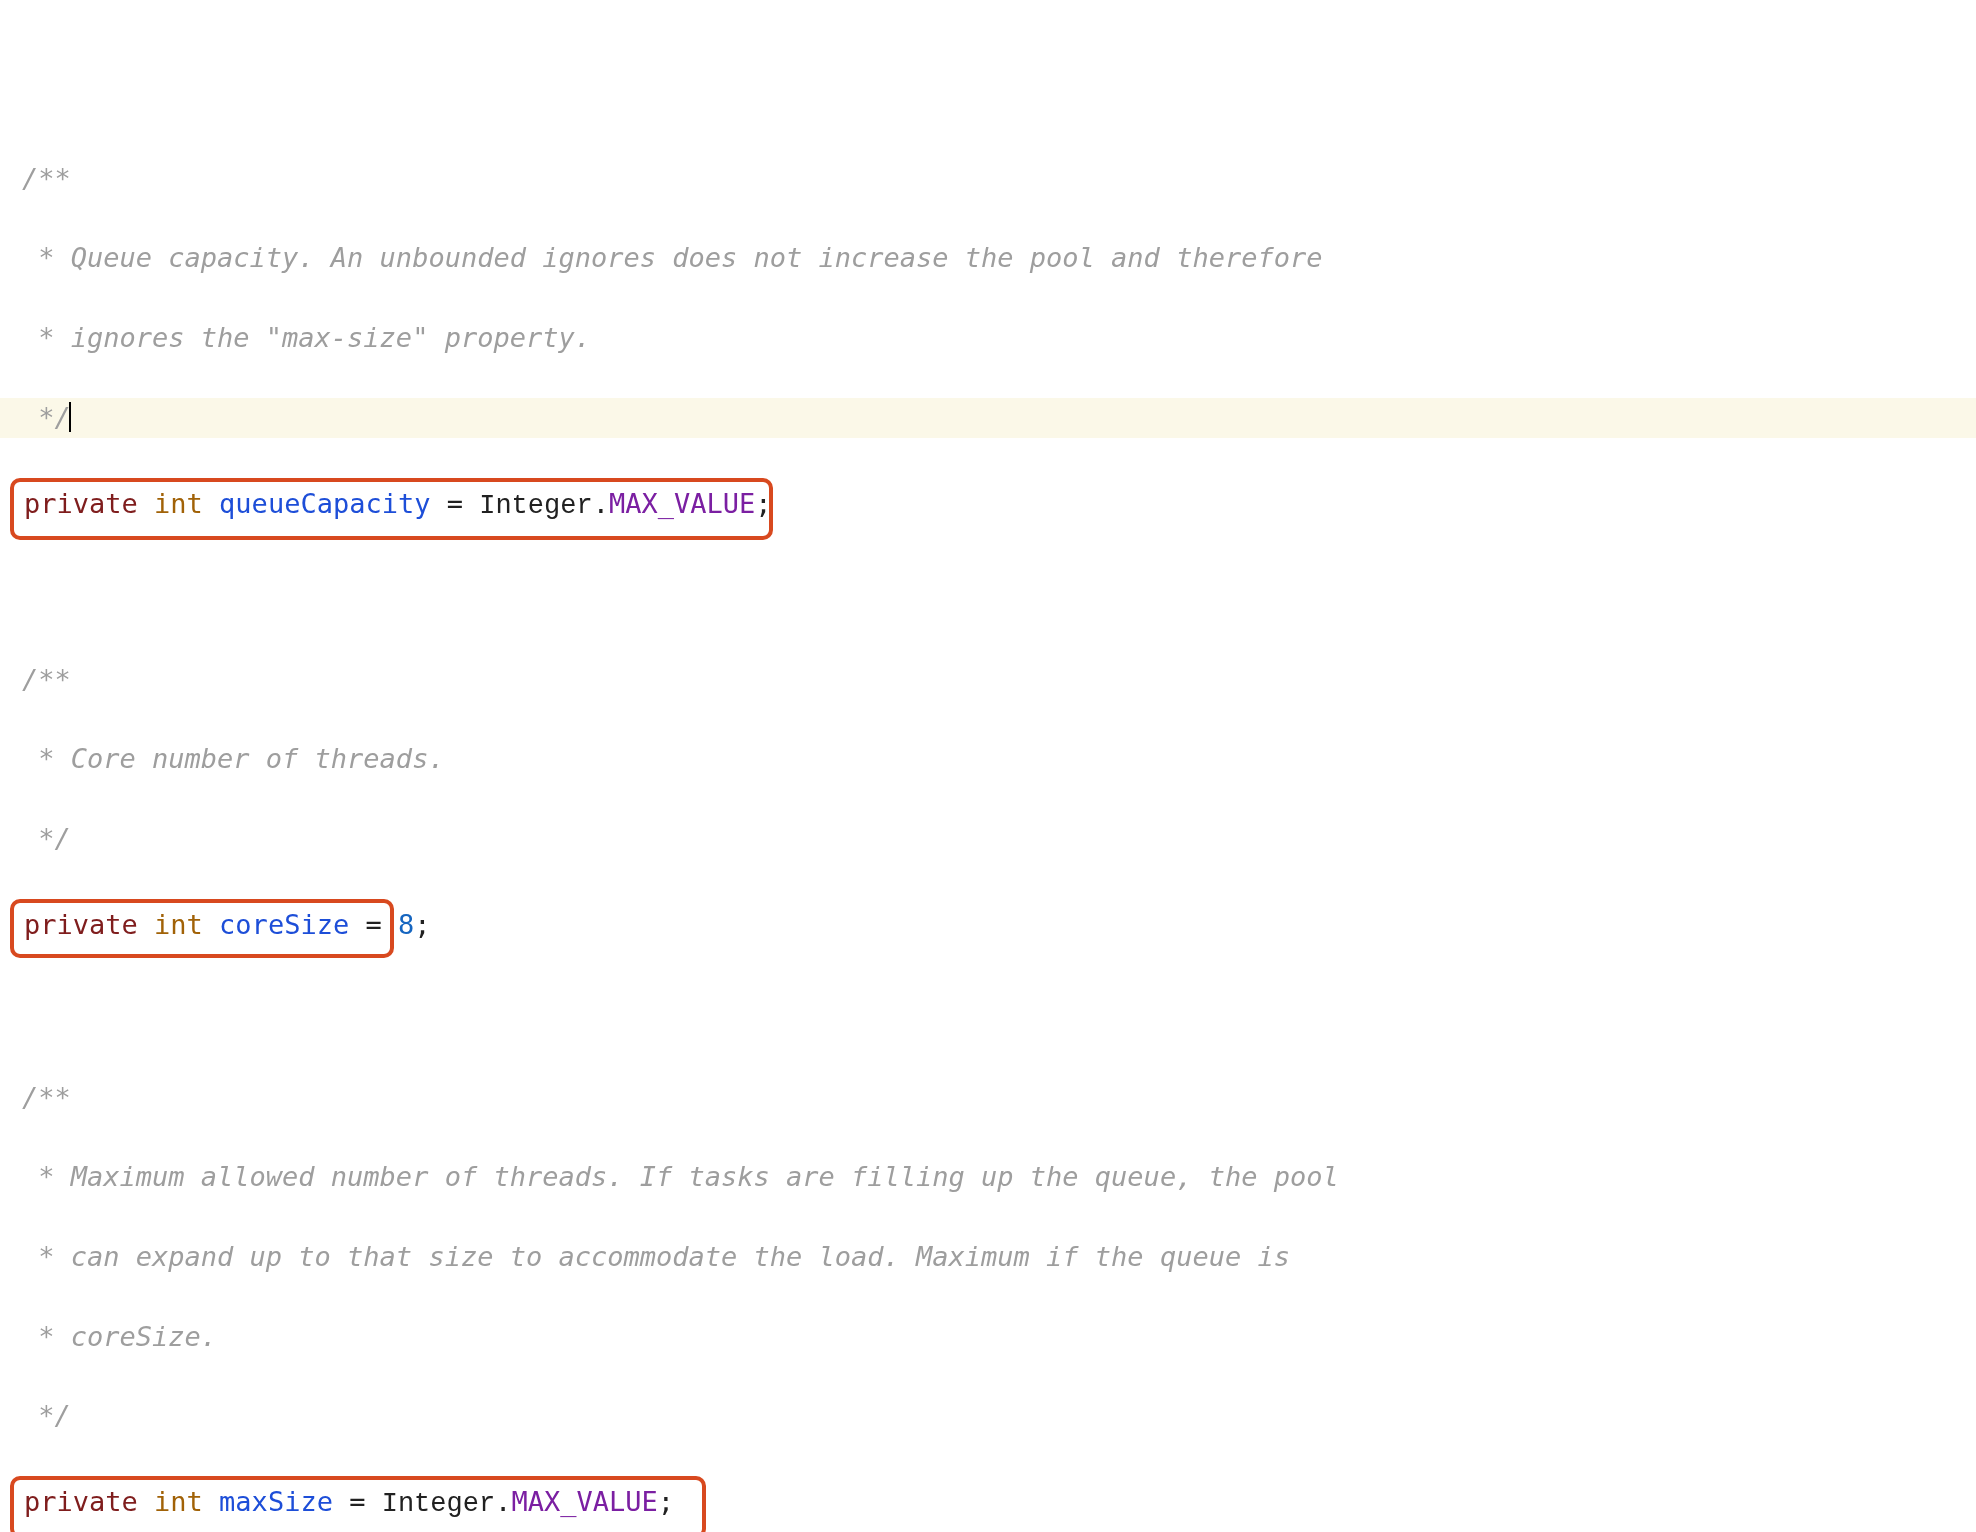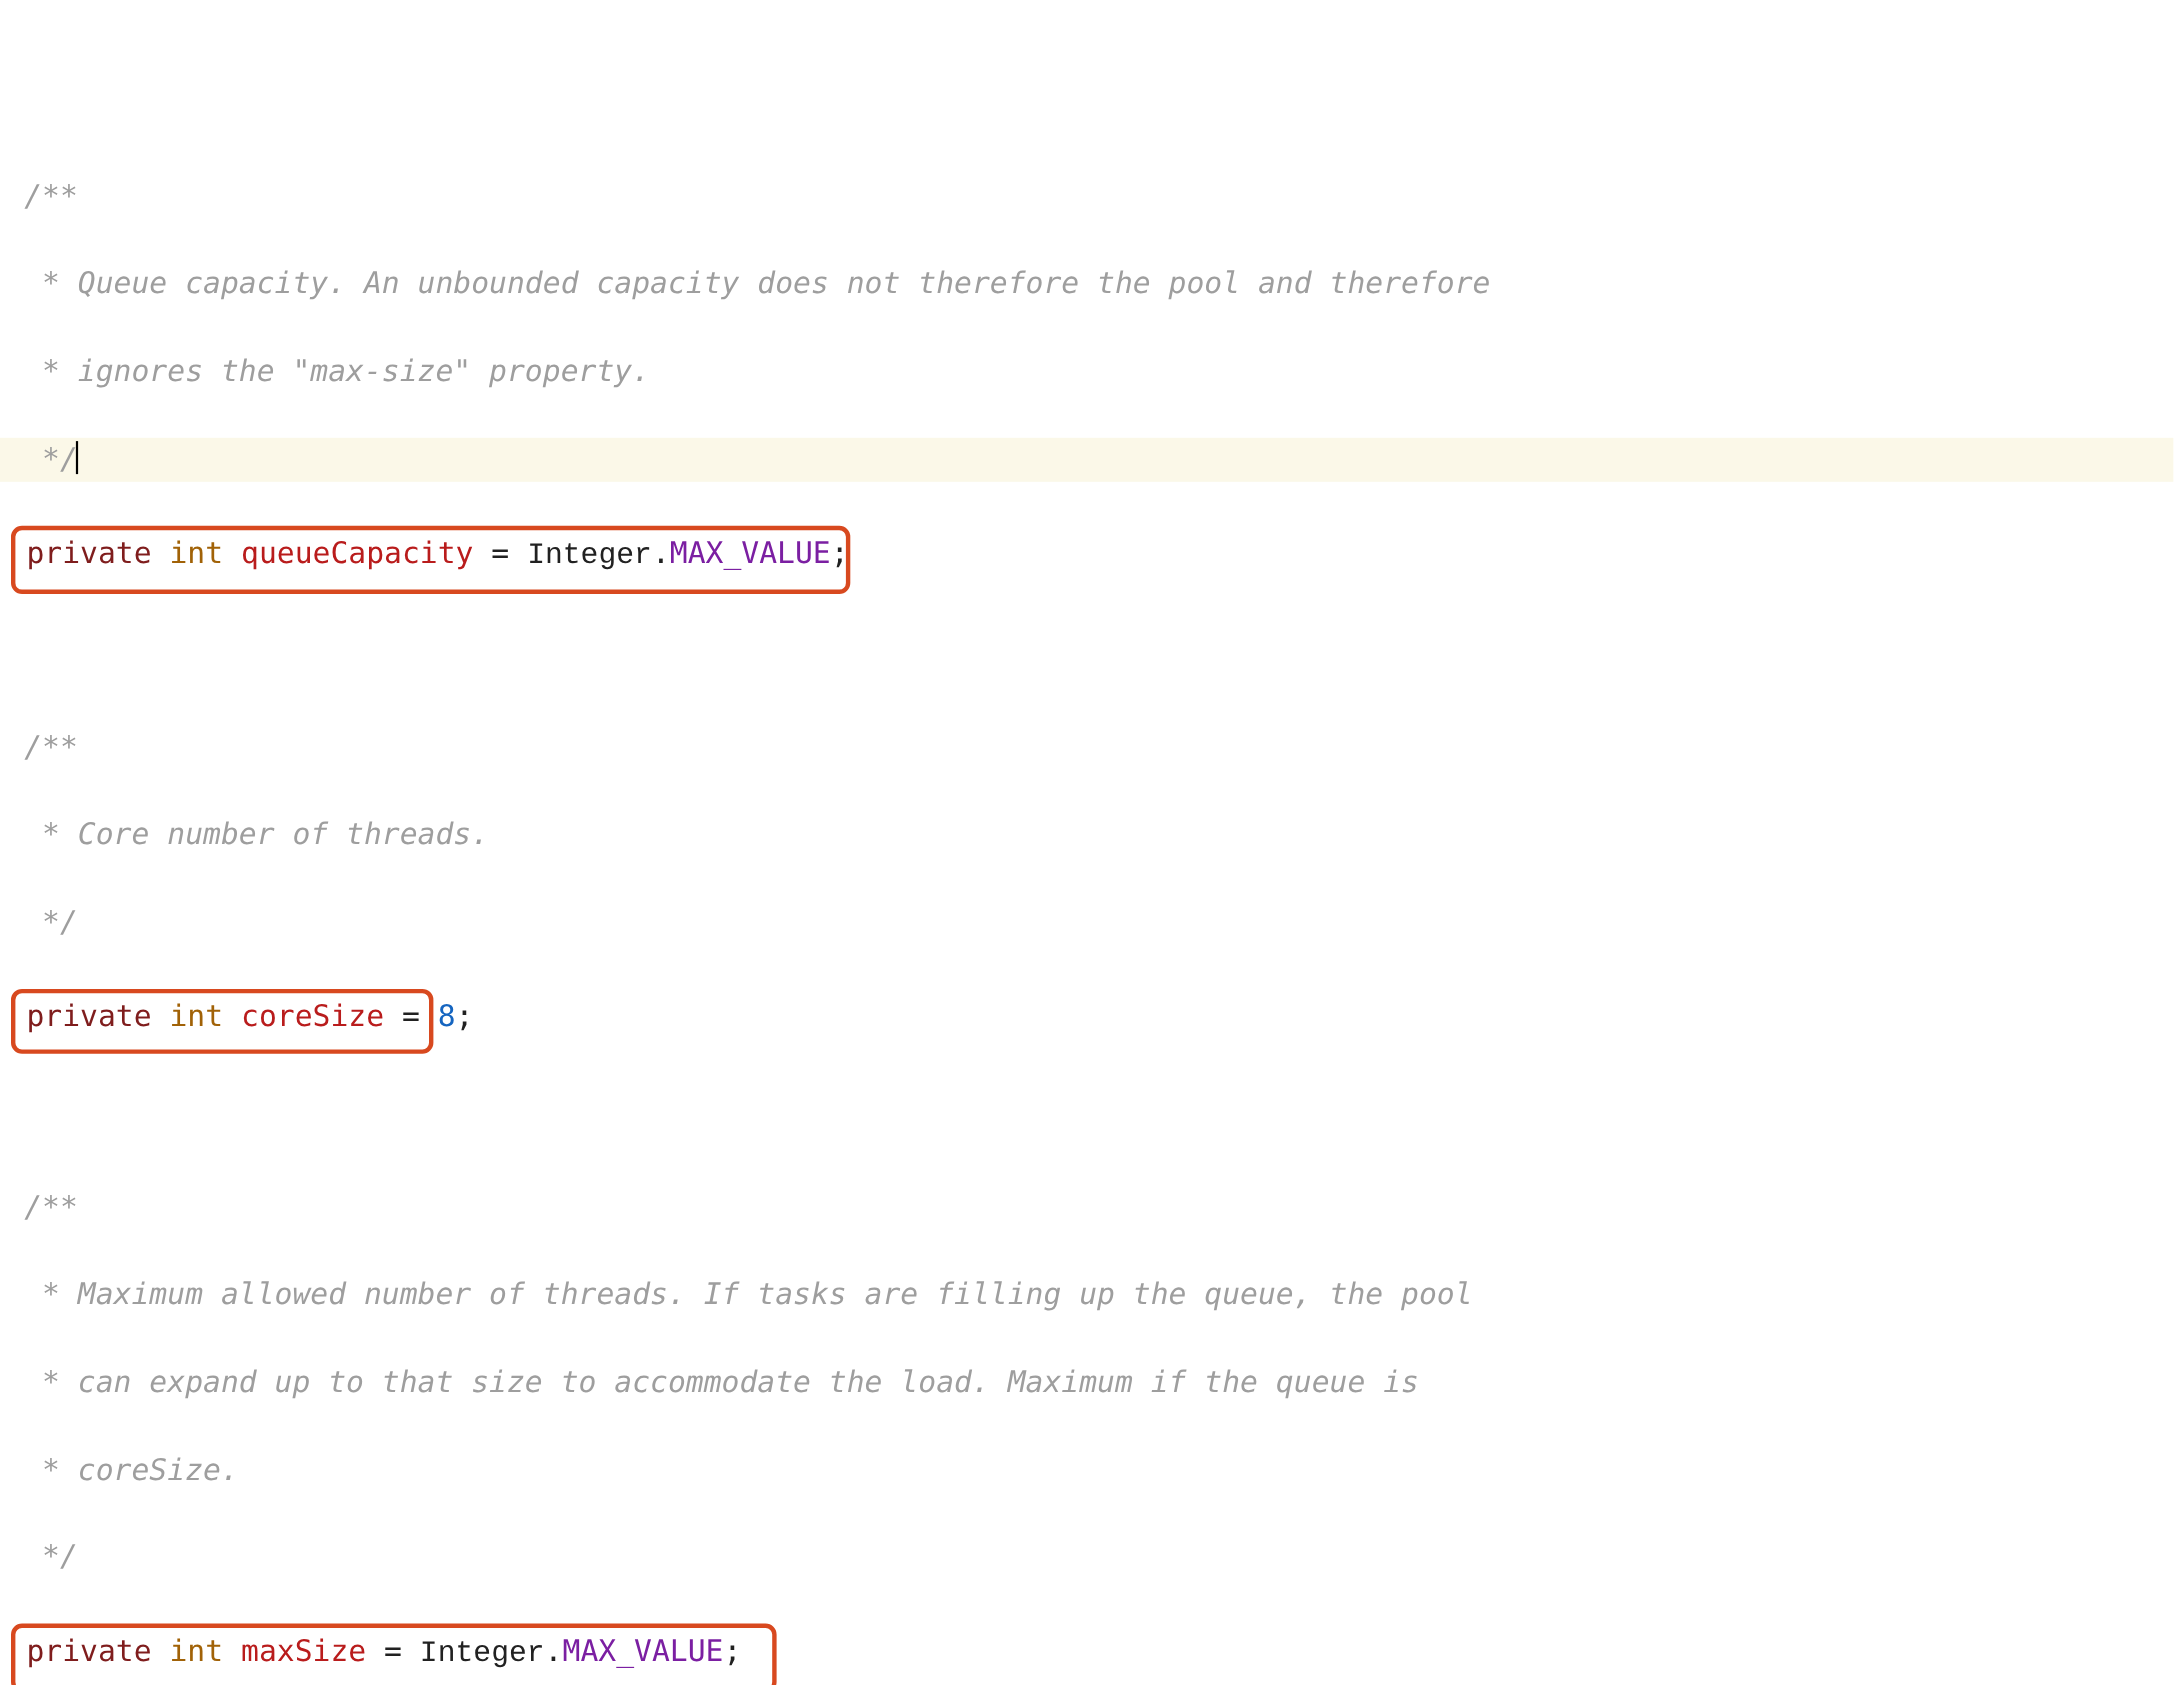--- a/index.html
+++ b/index.html
@@ -10,21 +10,21 @@
       background: #ffffff;
       color: #212121;
       padding: 0;
       white-space: pre;
       overflow-x: hidden;
     }
     .line { min-height: 40px; padding-left: 22px; }
     .comment { color: #9e9e9e; font-style: italic; }
     .kw-private { color: #7f1d1d; }
     .kw-int { color: #a16207; }
-    .member { color: #b91c1c; }
+    .member { color: #1d4ed8; }
     .type { color: #212121; font-family: Liberation Mono, monospace; }
     .const { color: #7b1fa2; }
     .num { color: #1565c0; }
     .op { color: #212121; }
     .punct { color: #212121; }
     .highlight-line { background: #fbf8e8; }
     .cursor {
       display:inline-block;
       width:2px;
       height:30px;
@@ -43,21 +43,21 @@
     .box2 { width: 384px; }
     .box3 { width: 696px; }
     .box-inner { padding: 2px 6px 10px 10px; }
   </style>
 </head>
 <body>
 
 
 
 <div class="line"><span class="comment">/**</span></div>
-<div class="line"><span class="comment"> * Queue capacity. An unbounded capacity does not therefore the pool and therefore</span></div>
+<div class="line"><span class="comment"> * Queue capacity. An unbounded ignores does not increase the pool and therefore</span></div>
 <div class="line"><span class="comment"> * ignores the "max-size" property.</span></div>
 <div class="line highlight-line"><span class="comment"> */</span><span class="cursor"></span></div>
 <div class="box-wrap box1"><div class="box-inner"><span class="kw-private">private</span> <span class="kw-int">int</span> <span class="member">queueCapacity</span><span class="op"> = </span><span class="type">Integer</span><span class="punct">.</span><span class="const">MAX_VALUE</span><span class="punct">;</span></div></div>
 <div class="line"> </div>
 <div class="line"><span class="comment">/**</span></div>
 <div class="line"><span class="comment"> * Core number of threads.</span></div>
 <div class="line"><span class="comment"> */</span></div>
 <div class="box-wrap box2"><div class="box-inner"><span class="kw-private">private</span> <span class="kw-int">int</span> <span class="member">coreSize</span><span class="op"> = </span><span class="num">8</span><span class="punct">;</span></div></div>
 <div class="line"> </div>
 <div class="line"><span class="comment">/**</span></div>

